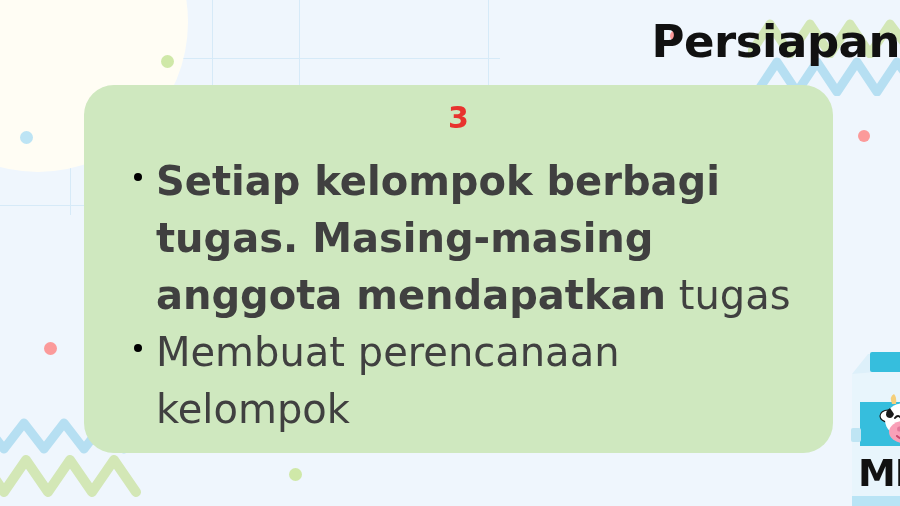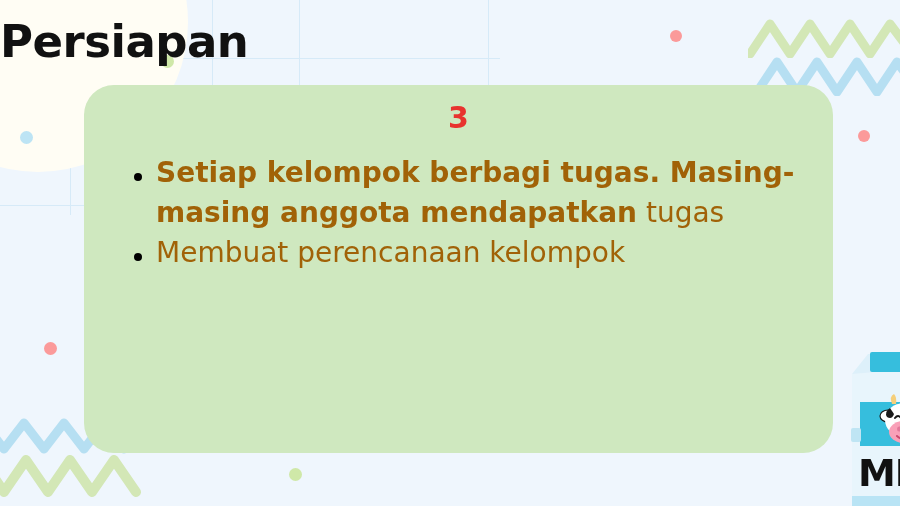--- a/index.html
+++ b/index.html
@@ -29,21 +29,21 @@
 
   .zigzag { position:absolute; }
 
   
   .milk-carton { position:absolute; left:848px; top:346px; width:78px; height:160px; }
 
   
   .slide-title {
     position:absolute;
     left:0; right:0; top:19px;
-    text-align:left;
+    text-align:right;
     font-size:45px;
     font-weight:800;
     color:#111111;
     letter-spacing:-0.5px;
     line-height:1;
   }
 
   
   .content-card {
     position:absolute;
@@ -71,22 +71,22 @@
     line-height:1.2;
   }
 
   .bullet-list {
     margin-top:16px;
     padding-left:44px;
     list-style:none;
   }
   .bullet-item {
     position:relative;
-    font-size:28px;
-    color:#a16207;
+    font-size:40px;
+    color:#404040;
     line-height:1.43;
     margin-bottom:0;
   }
   .bullet-item::before {
     content:"";
     position:absolute;
     left:-22px; top:20px;
     width:8px; height:8px;
     border-radius:50%;
     background:#000;

